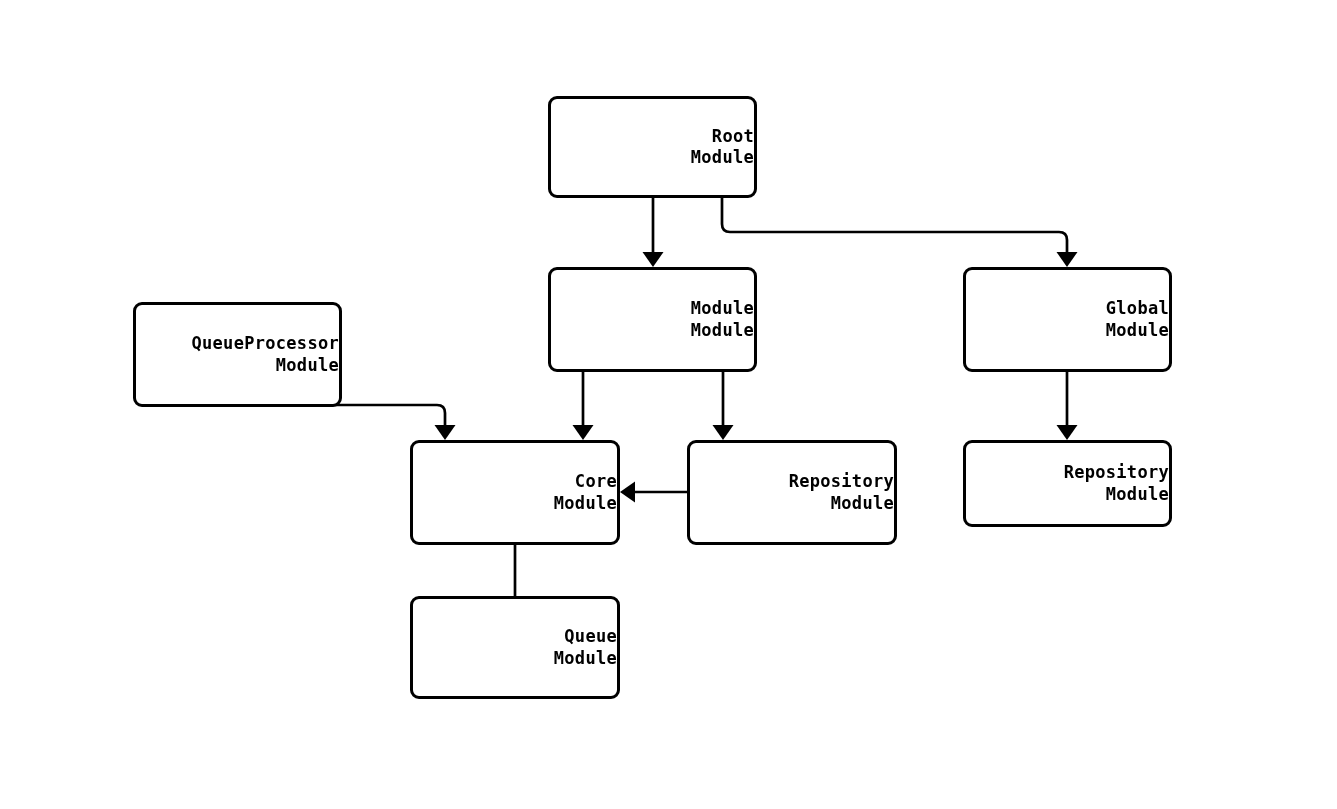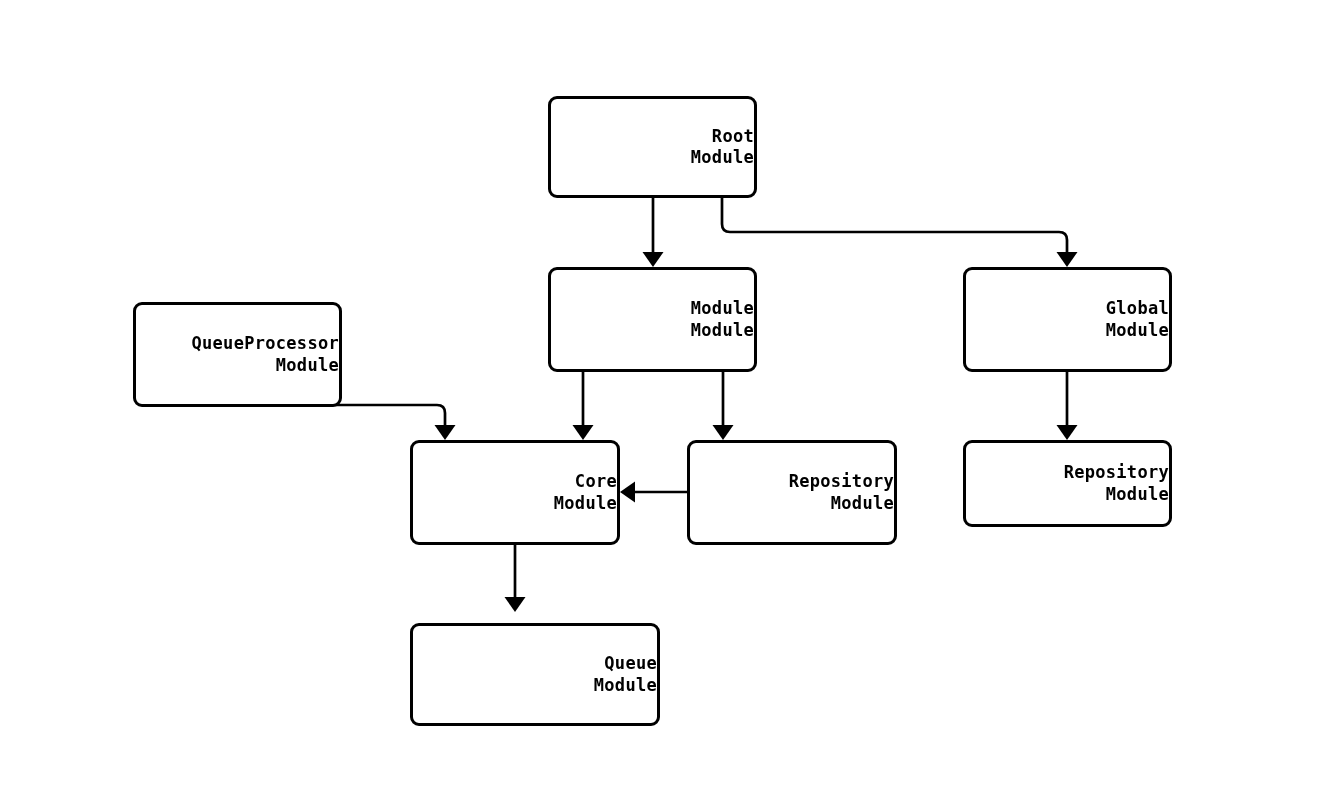--- a/index.html
+++ b/index.html
@@ -48,21 +48,21 @@
     line-height: 21.5px;
     letter-spacing: 0.3px;
   }
   #node-root          { left: 548px; top:  96px; width: 209px; height: 102px; }
   #node-queueprocessor{ left: 133px; top: 267px; width: 209px; height: 105px; margin-top: 35px; }
   #node-server        { left: 548px; top: 267px; width: 209px; height: 105px; }
   #node-global        { left: 963px; top: 267px; width: 209px; height: 105px; padding-left: 12px; }
   #node-core          { left: 410px; top: 440px; width: 210px; height: 105px; }
   #node-endpoints     { left: 687px; top: 440px; width: 210px; height: 105px; }
   #node-repository    { left: 963px; top: 440px; width: 209px; height: 87px; }
-  #node-queue         { left: 410px; top: 623px; width: 250px; height: 103px; padding-left: 32px; }
+  #node-queue         { left: 410px; top: 596px; width: 210px; height: 103px; padding-left: 32px; }
 </style>
 </head>
 <body>
 
 <div class="canvas">
 
   <svg class="edges" viewBox="0 0 1337 809" xmlns="http://www.w3.org/2000/svg">
 
     <path d="M653,198 V252"></path>
     <polygon points="642.5,252 663.5,252 653,267"></polygon>

